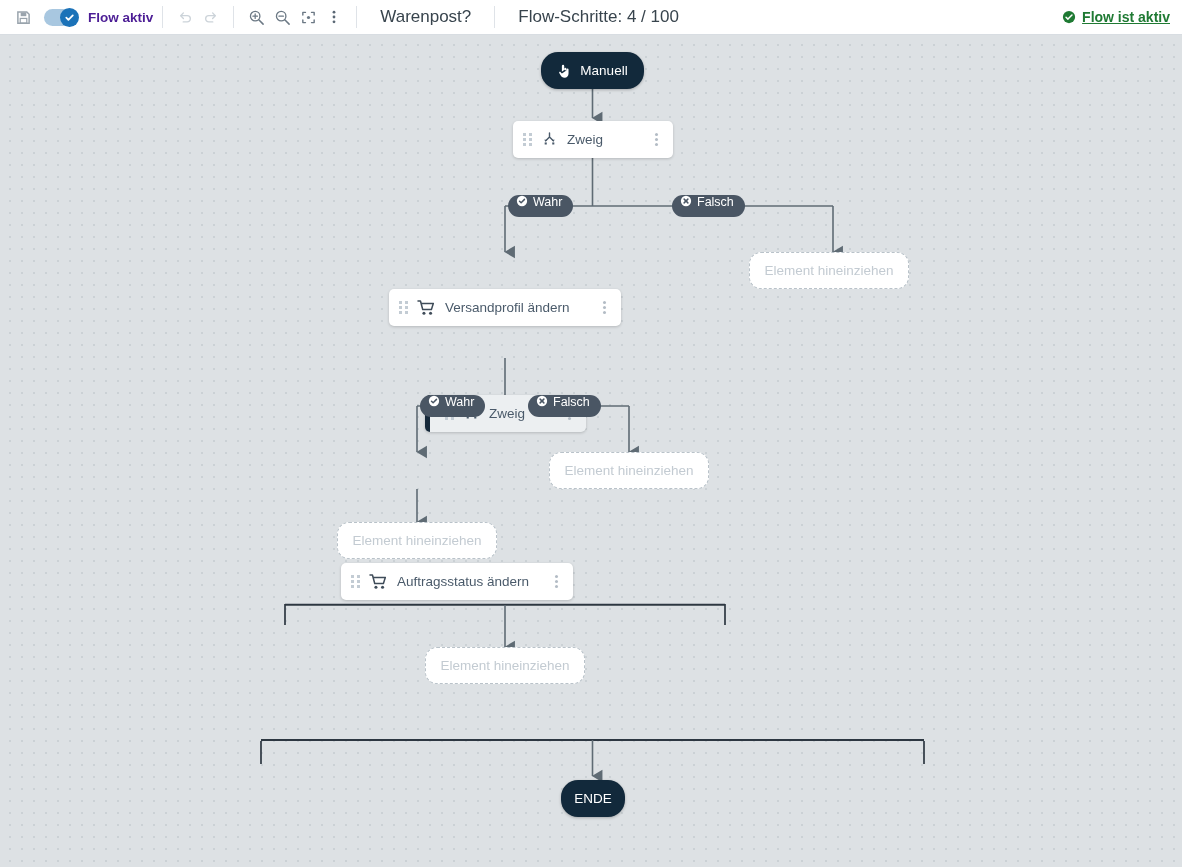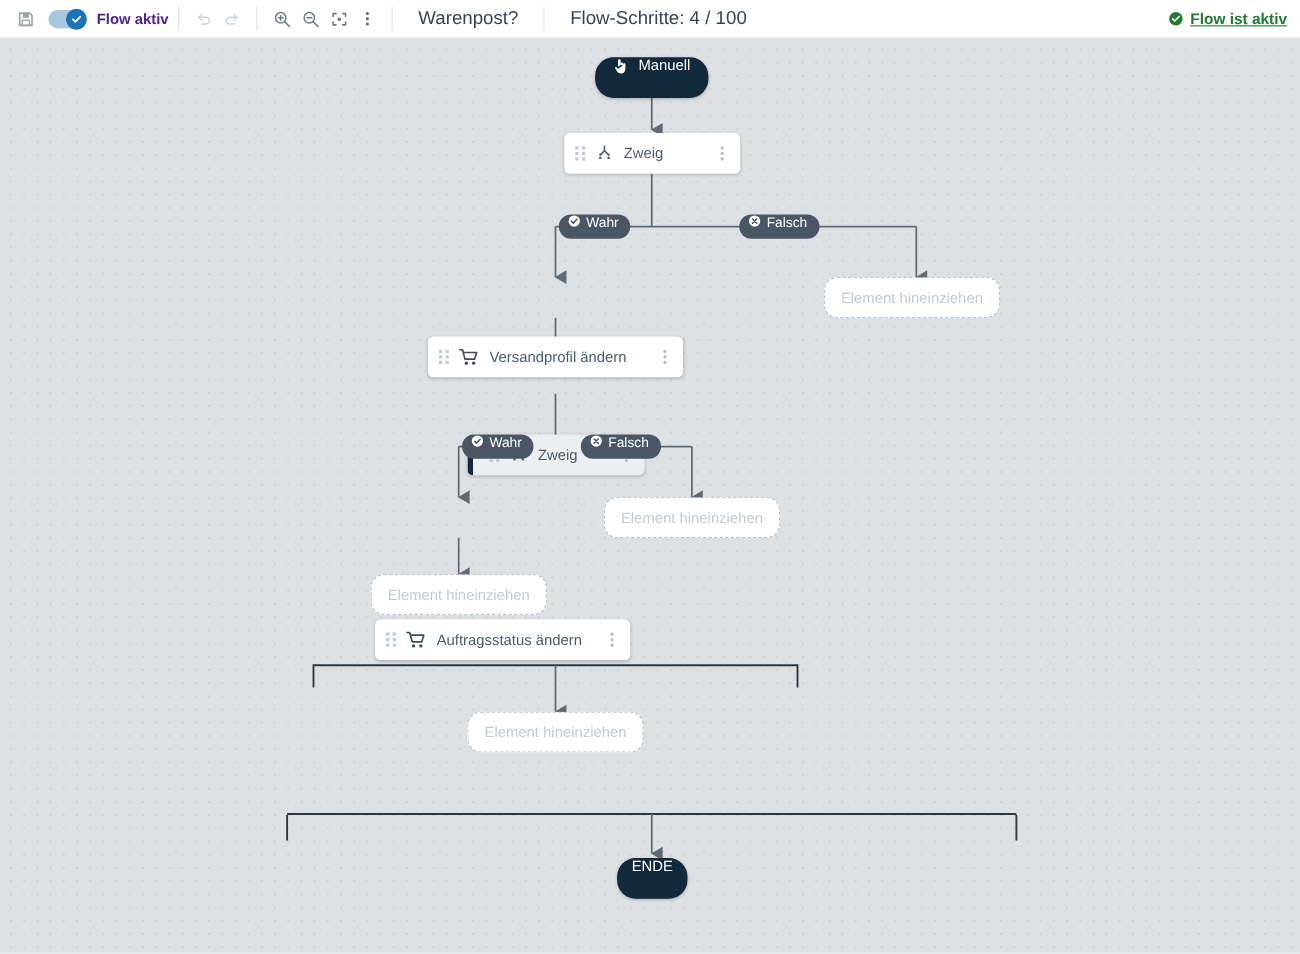--- a/index.html
+++ b/index.html
@@ -67,23 +67,23 @@
   #edges { position: absolute; left: 0; top: 0; width: 1182px; height: 832px; }
 
   
   .node { position: absolute; }
 
   .pill-dark {
     background: #12293b;
     color: #ffffff;
     border-radius: 17px;
     height: 37px;
-    display: flex; align-items: flex-start; justify-content: center;
+    display: flex; align-items: center; justify-content: center;
     gap: 8px;
-    padding: 0 20px;
+    padding: 15px 20px;
     font-size: 13.5px;
     box-shadow: 0 1px 3px rgba(0,0,0,0.25);
     cursor: pointer;
   }
 
   .card {
     background: #ffffff;
     border-radius: 5px;
     height: 37px;
     display: flex; align-items: center;
@@ -324,21 +324,21 @@
   </div>
 
   <div class="node branch-pill" style="left:672px; top:160px;">
     <svg width="12" height="12" viewBox="0 0 14 14">
       <circle cx="7" cy="7" r="6" fill="#ffffff"></circle>
       <path d="M4.8 4.8l4.4 4.4M9.2 4.8l-4.4 4.4" stroke="#4a5664" stroke-width="1.7" stroke-linecap="round"></path>
     </svg>
     <span>Falsch</span>
   </div>
 
-  <div class="node card" style="left:389px; top:234px; width:232px; padding:0 9px 0 10px; gap:9px;">
+  <div class="node card" style="left:389px; top:217px; width:232px; padding:0 9px 0 10px; gap:9px;">
     <span class="grip">
       <i></i>
         <i></i>
         <i></i>
         <i></i>
         <i></i>
         <i></i>
     </span>
     <span class="node-icon">
       <svg width="19" height="17" viewBox="0 0 20 18">

